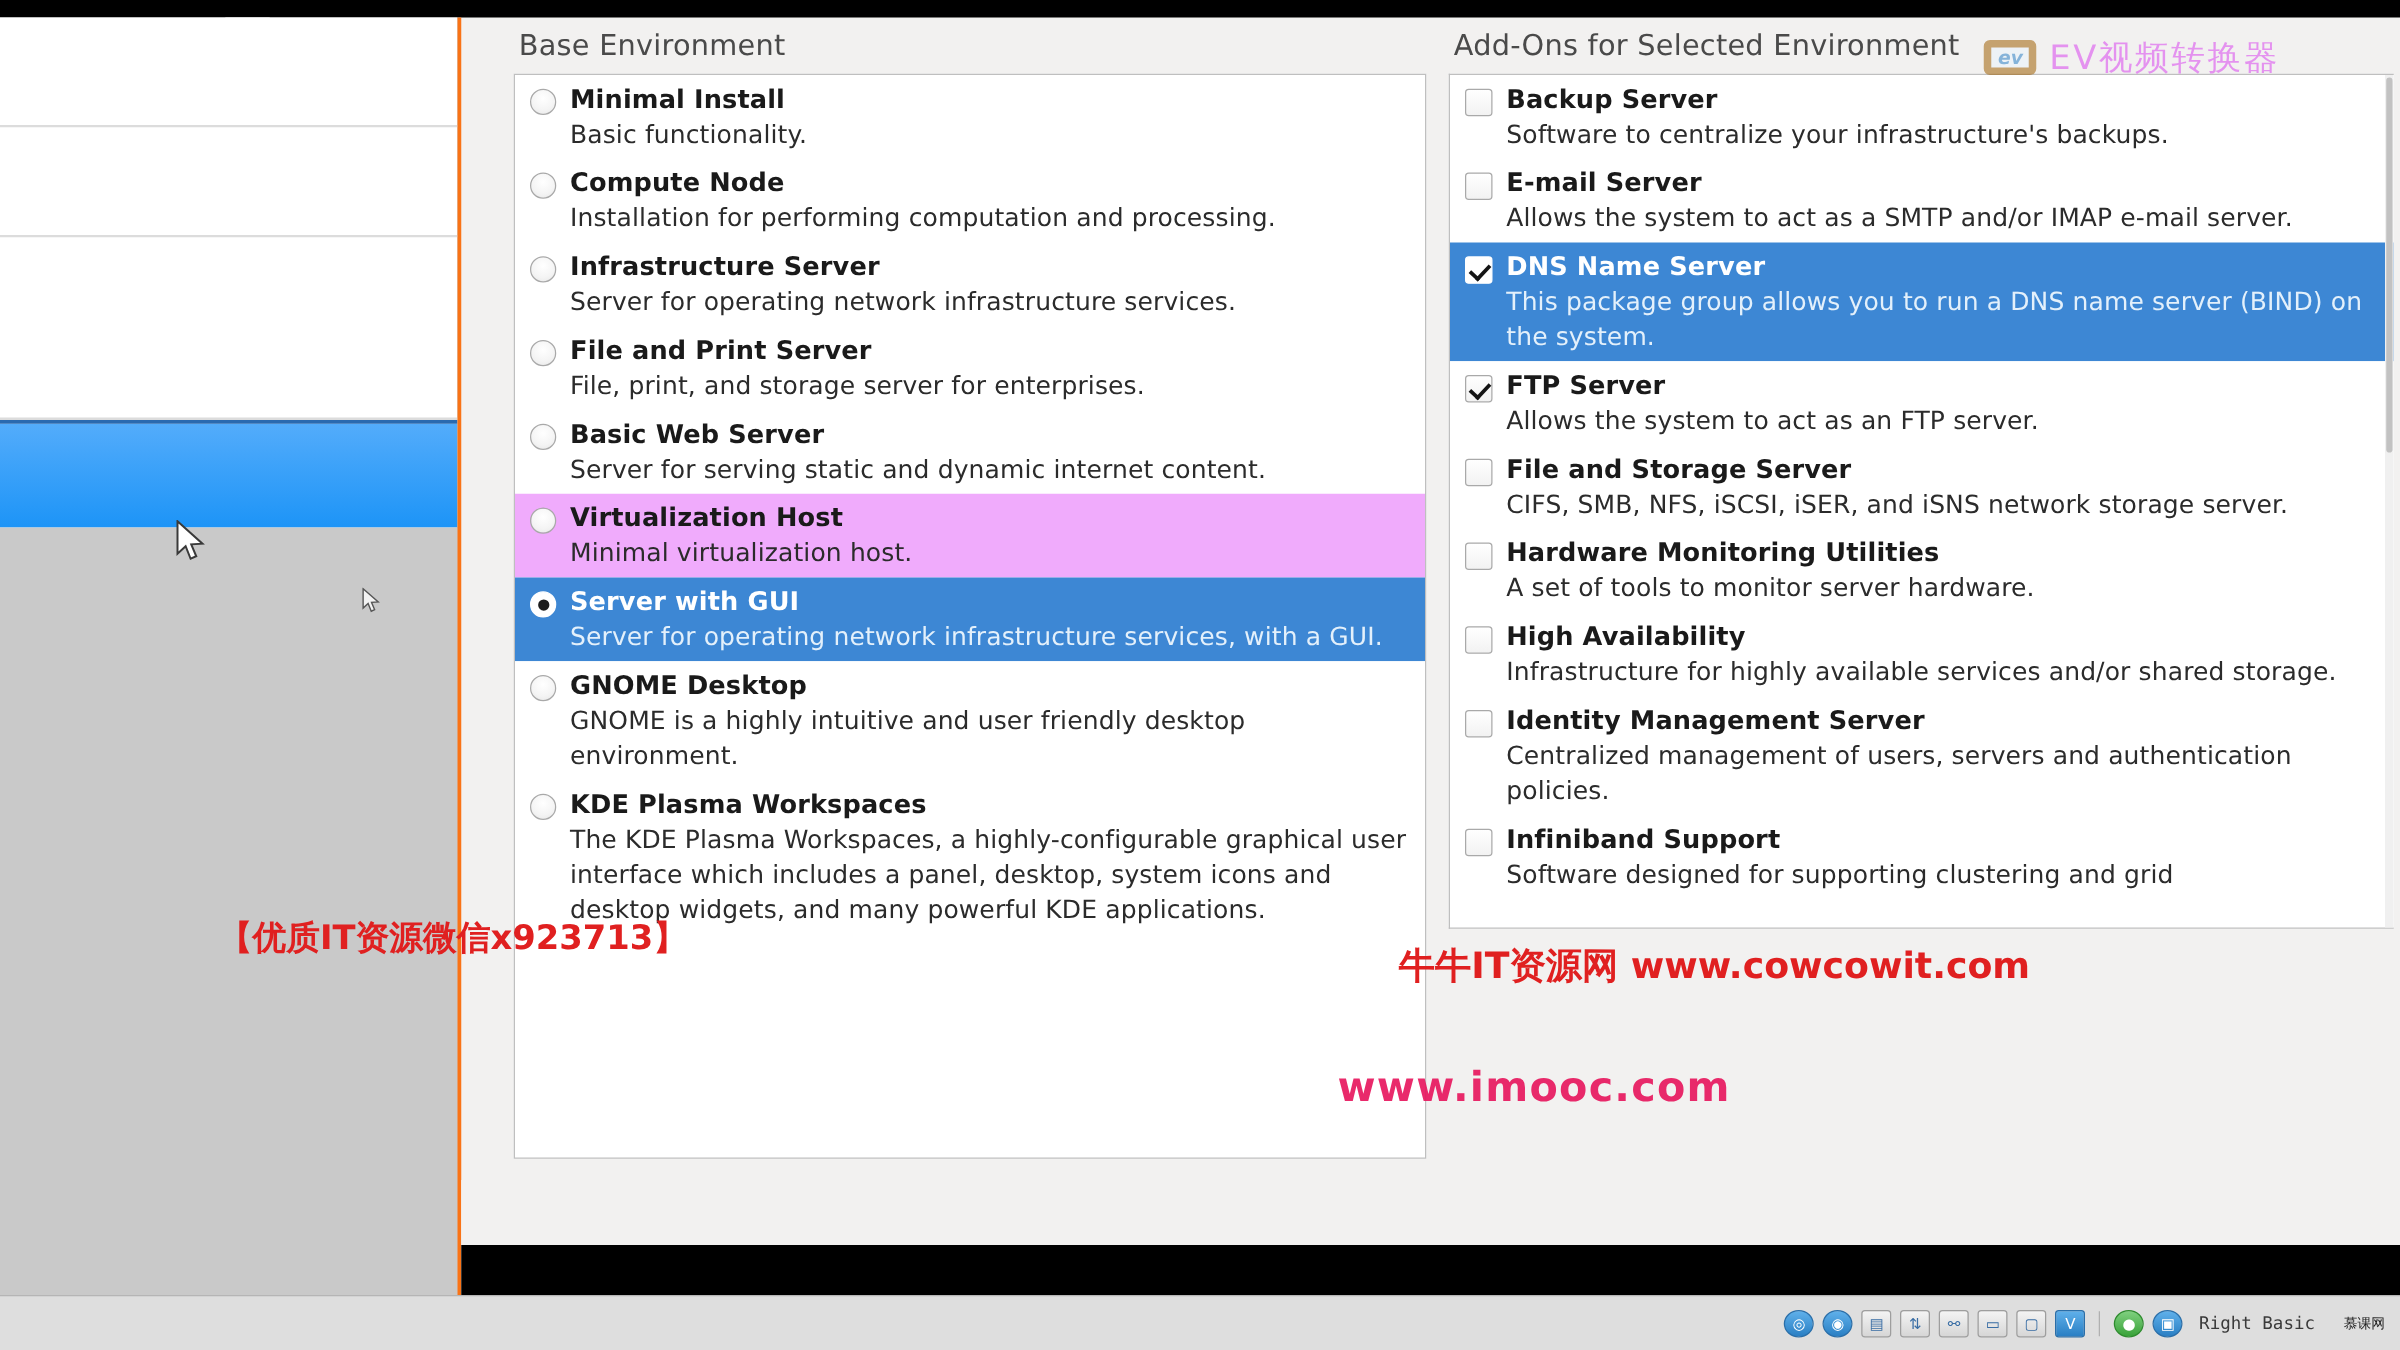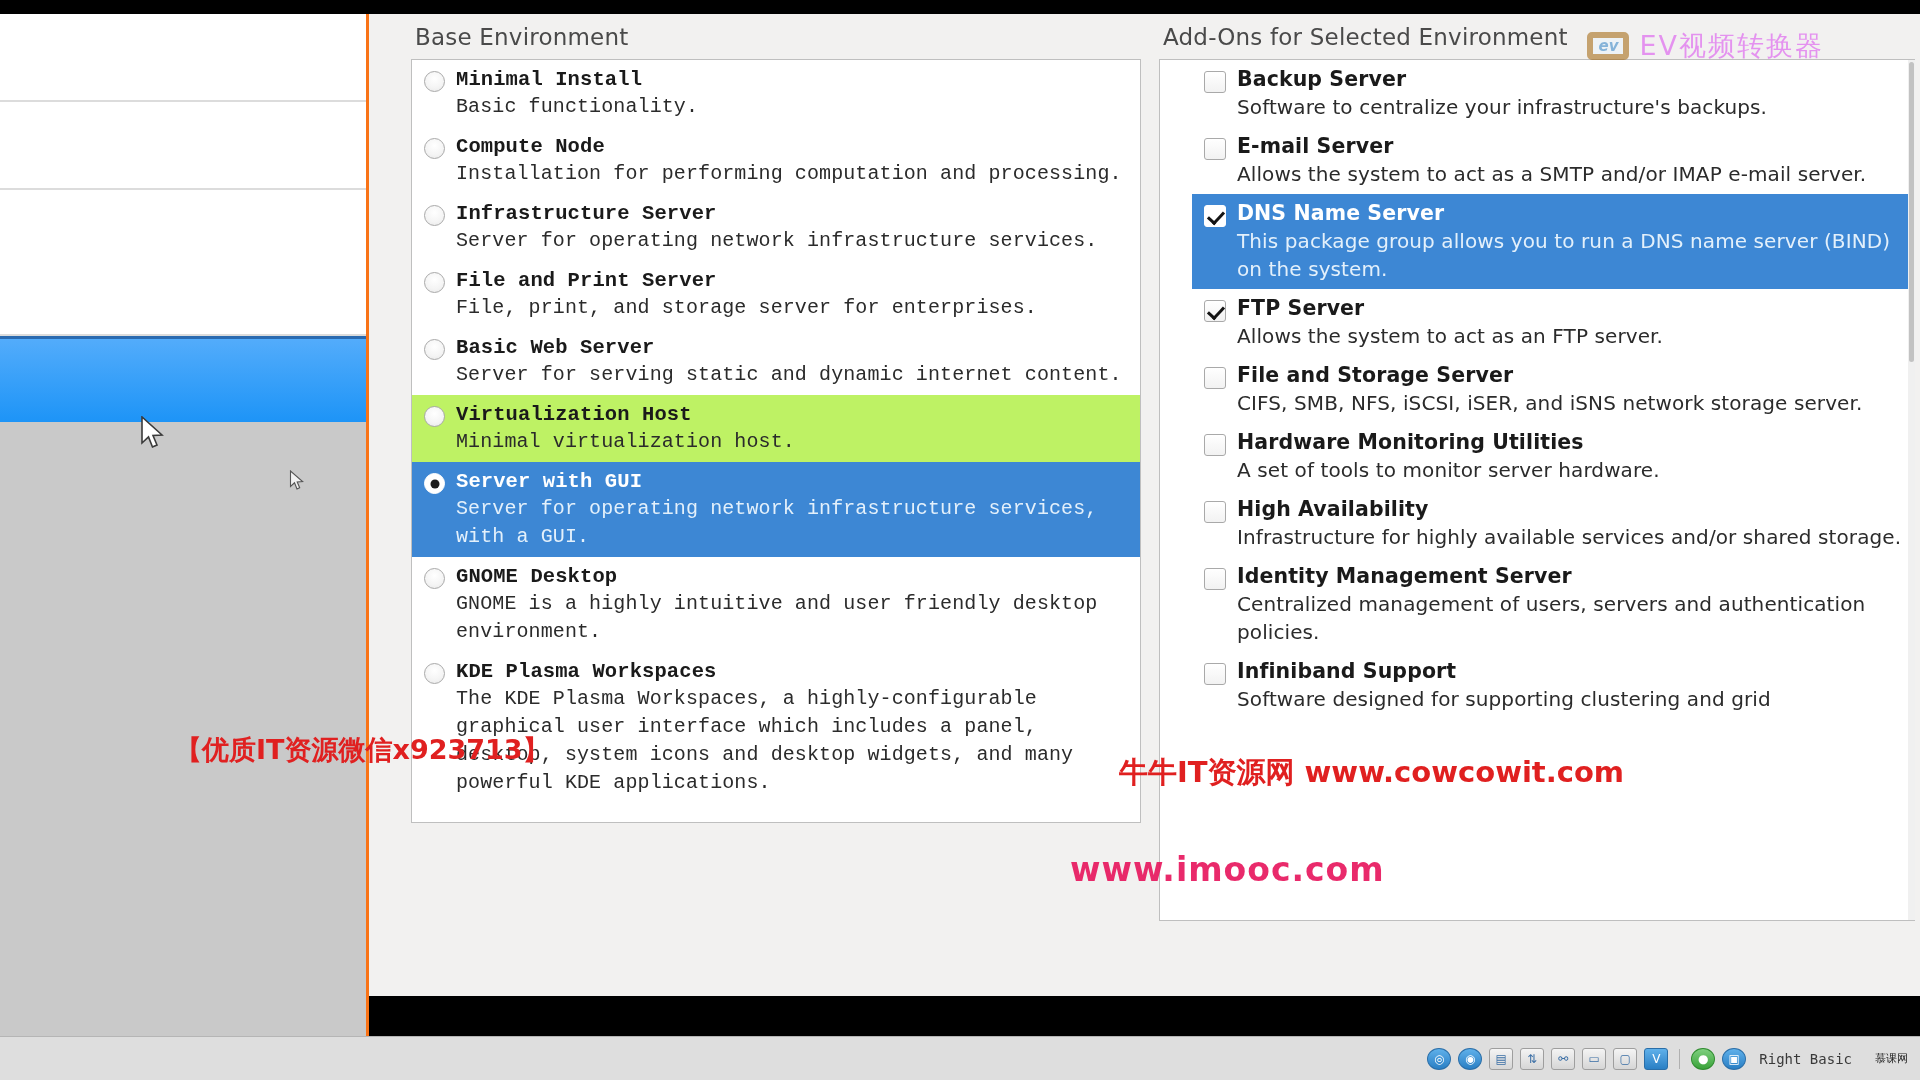--- a/index.html
+++ b/index.html
@@ -63,29 +63,29 @@
     font-size:23px; color:#4a4a4a; letter-spacing:.2px;
     padding:10px 0 9px 4px; font-weight:400;
   }
 
   .listbox{
     background:#ffffff;
     border:1px solid #bfbfbf;
     overflow:hidden;
     position:relative;
   }
-  .listbox.env{ height:764px;font-family:Liberation Mono, monospace; }
-  .listbox.addon{ height:862px; border-right:none;padding-left:32px; }
+  .listbox.env{ height:868px; }
+  .listbox.addon{ height:684px; border-right:none; }
 
   .row{
     display:flex; align-items:flex-start;
     padding:6px 10px 6px 12px;
     background:#fff;
   }
-  .row.alt{ background:#bef264; }
+  .row.alt{ background:#f0abfc; }
   .row.selected{ background:#3d87d4; }
   .row .ctl{ flex:0 0 auto; margin-top:5px; margin-right:11px; }
   .row .txt{ flex:1 1 auto; min-width:0; }
 
   .r-title{
     font-size:20.5px; font-weight:700; color:#1a1a1a; line-height:27px;
     letter-spacing:.1px;
   }
   .r-desc{
     font-size:20px; font-weight:400; color:#2b2b2b; line-height:28px;

